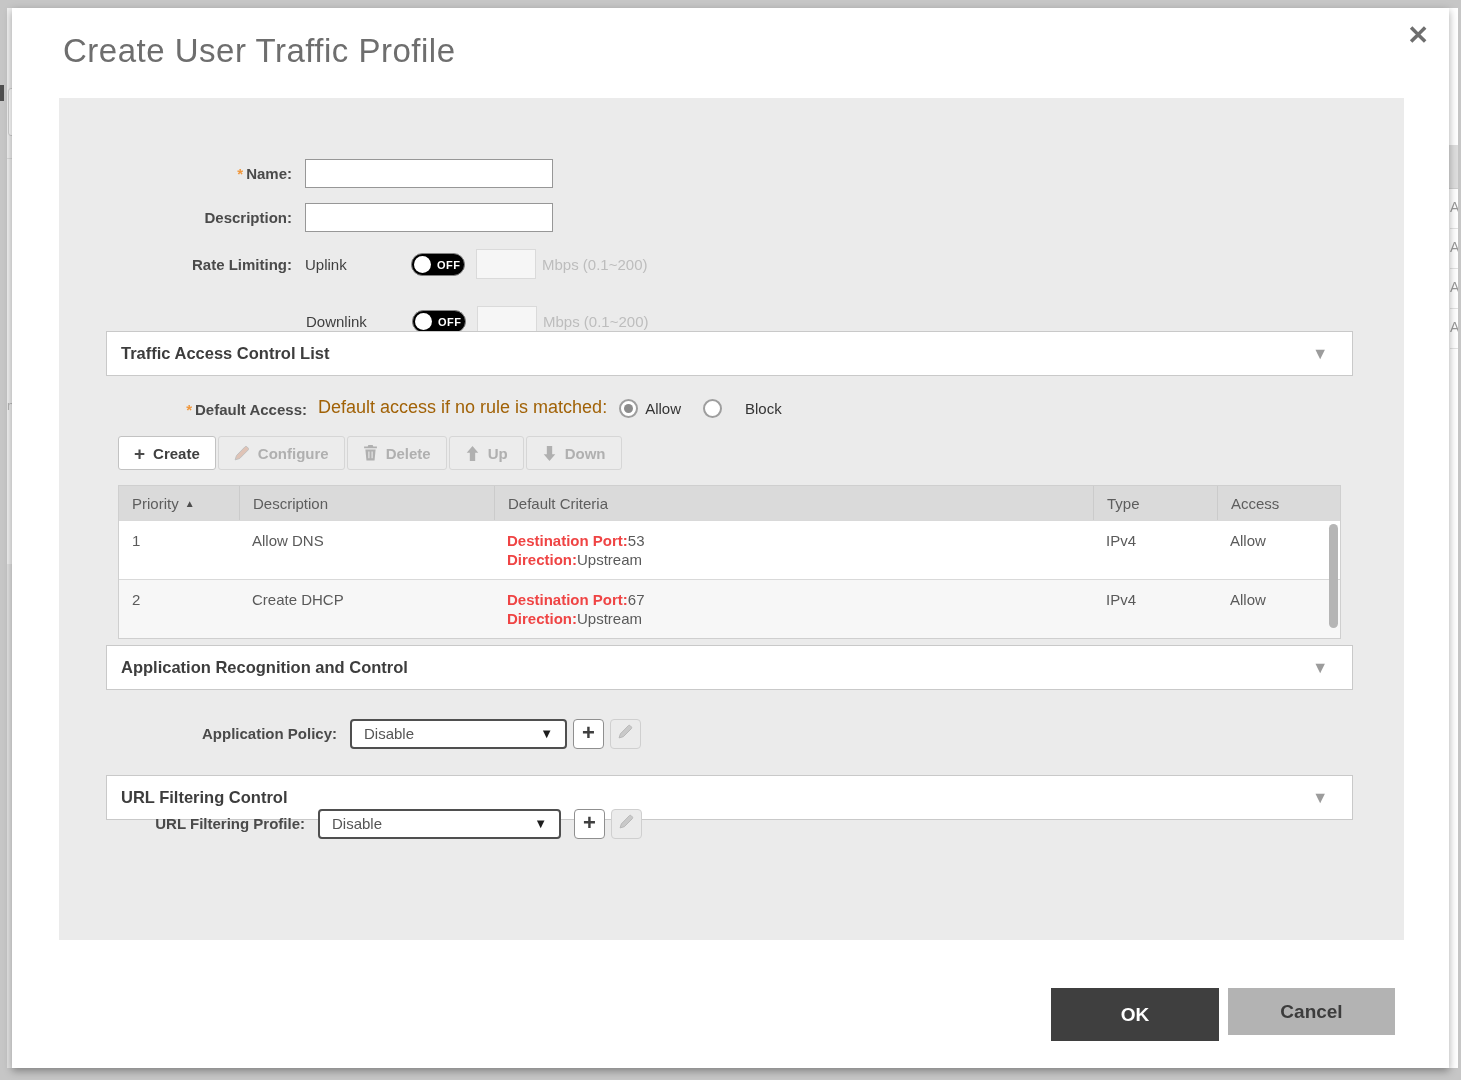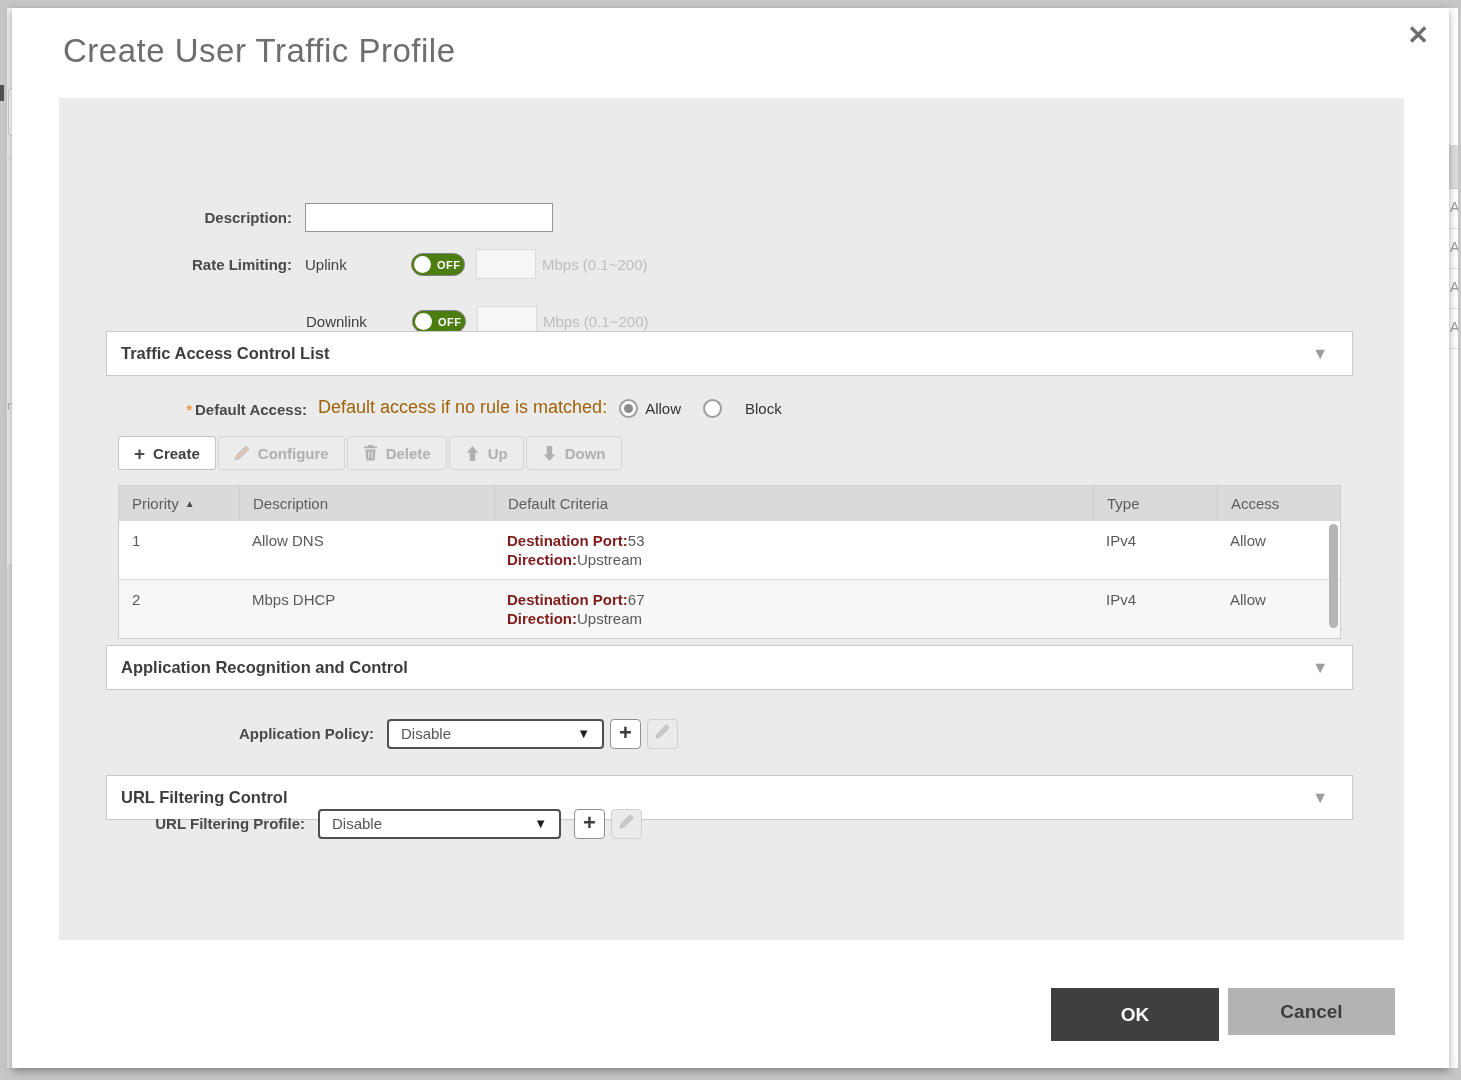--- a/index.html
+++ b/index.html
@@ -40,21 +40,21 @@
   
   .panel { position:absolute; left:47px; top:90px; width:1345px; height:842px; background:#ebebeb; }
 
   .frow { position:absolute; display:flex; align-items:center; }
   .lblbox { width:246px; text-align:right; padding-right:13px; font-size:15px; font-weight:bold; color:#4a4a4a; }
   .req { color:#f0973c; font-weight:bold; margin-right:3px; }
   .txtinput { width:248px; height:29px; border:1px solid #979797; background:#fff; font-size:14px; padding:0 6px; font-family:"Liberation Sans",sans-serif; }
   .sublabel { font-size:15px; color:#3f3f3f; width:106px; }
 
   .toggle {
-    width:54px; height:23px; border-radius:12px; background:#4d7c0f; border:1px solid #828282;
+    width:54px; height:23px; border-radius:12px; background:#000000; border:1px solid #828282;
     display:flex; align-items:center; position:relative; cursor:pointer; flex:0 0 auto;
   }
   .toggle .knob { position:absolute; left:2px; top:2px; width:17px; height:17px; background:#fff; border-radius:50%; }
   .toggle .off { position:absolute; left:25px; top:5px; font-size:11px; font-weight:bold; color:#fff; letter-spacing:.5px; }
   .mbpsinput { width:60px; height:30px; border:1px solid #dadada; background:#f6f6f6; margin-left:11px; }
   .hint { font-size:15px; color:#bdbdbd; margin-left:6px; }
 
   
   .section {
     position:absolute; left:47px; width:1247px; height:45px; background:#fff;
@@ -86,21 +86,21 @@
 
   
   .acl-table { position:absolute; left:59px; top:387px; width:1223px; border:1px solid #cfcfcf; background:#fff; }
   .thead { display:grid; grid-template-columns:120px 255px 599px 124px 123px; background:#dadada; height:34px; align-items:center; }
   .thead .th { font-size:15px; color:#5d5d5d; padding-left:13px; height:100%; display:flex; align-items:center; gap:6px; }
   .thead .th + .th { border-left:1px solid #cbcbcb; }
   .sort { font-size:10px; color:#4d4d4d; }
   .trow { display:grid; grid-template-columns:120px 255px 599px 124px 123px; border-top:1px solid #d9d9d9; }
   .trow.alt { background:#f7f7f7; }
   .trow .td { font-size:15px; color:#5a5a5a; padding:10px 0 10px 13px; line-height:19px; }
-  .crit b { color:#7f1d1d; }
+  .crit b { color:#ef4444; }
   .scroll-thumb { position:absolute; right:2px; top:38px; width:9px; height:104px; background:#b5b5b5; border-radius:5px; cursor:pointer; }
 
   
   .select {
     height:30px; border:2px solid #4f4f4f; border-radius:4px; background:#fff;
     display:flex; align-items:center; justify-content:space-between; padding:0 12px; cursor:pointer;
   }
   .select .val { font-size:15px; color:#555; }
   .select .caret { font-size:13px; color:#1d1d1d; }
   .sqbtn {
@@ -141,20 +141,24 @@
     <div class="brow">A</div>
   </div>
 </div>
 
 <div class="modal">
   <h1 class="dialog-title">Create User Traffic Profile</h1>
   <span class="close-x">✕</span>
 
   <div class="panel">
 
+    <div class="frow" style="left:0; top:60px; height:31px;">
+      <div class="lblbox"><span class="req">*</span><span>Name:</span></div>
+      <input class="txtinput" type="text" value="" style="">
+    </div>
 
     <div class="frow" style="left:0; top:104px; height:30px;">
       <div class="lblbox"><span>Description:</span></div>
       <input class="txtinput" type="text" value="" style="">
     </div>
 
     <div class="frow" style="left:0; top:150px; height:32px;">
       <div class="lblbox"><span>Rate Limiting:</span></div>
       <div class="sublabel">Uplink</div>
       <div class="toggle">
@@ -257,37 +261,37 @@
         <div class="td">Allow DNS</div>
         <div class="td crit">
           <div><b>Destination Port:</b><span>53</span></div>
           <div><b>Direction:</b><span>Upstream</span></div>
         </div>
         <div class="td">IPv4</div>
         <div class="td">Allow</div>
       </div>
       <div class="trow alt">
         <div class="td">2</div>
-        <div class="td">Mbps DHCP</div>
+        <div class="td">Create DHCP</div>
         <div class="td crit">
           <div><b>Destination Port:</b><span>67</span></div>
           <div><b>Direction:</b><span>Upstream</span></div>
         </div>
         <div class="td">IPv4</div>
         <div class="td">Allow</div>
       </div>
       <div class="scroll-thumb"></div>
     </div>
 
     <div class="section" style="top:547px;">
       <span class="stitle">Application Recognition and Control</span>
       <span class="caret">▼</span>
     </div>
 
-    <div class="frow" style="left:0; top:620px; height:31px;padding-left:37px;">
+    <div class="frow" style="left:0; top:620px; height:31px;">
       <div class="lblbox" style="width:291px;">Application Policy:</div>
       <div class="select" style="width:217px;">
         <span class="val">Disable</span>
         <span class="caret">▼</span>
       </div>
       <div class="sqbtn">
         <span class="plus">+</span>
       </div>
       <div class="sqbtn disabled">
         <span><svg width="15" height="15" viewBox="0 0 14 14">

